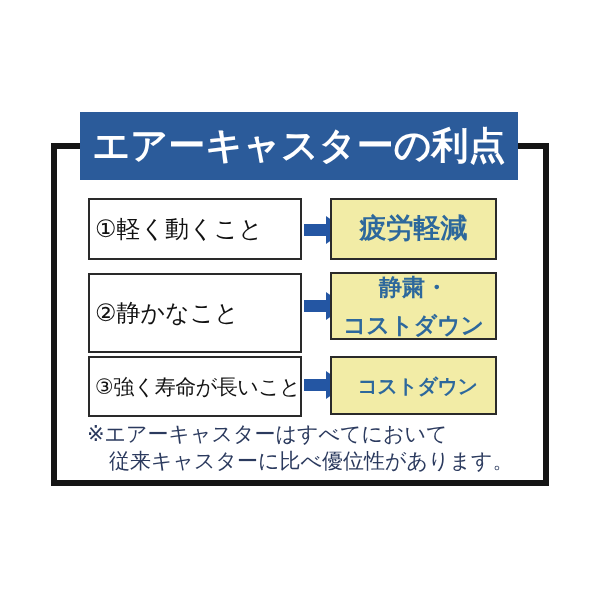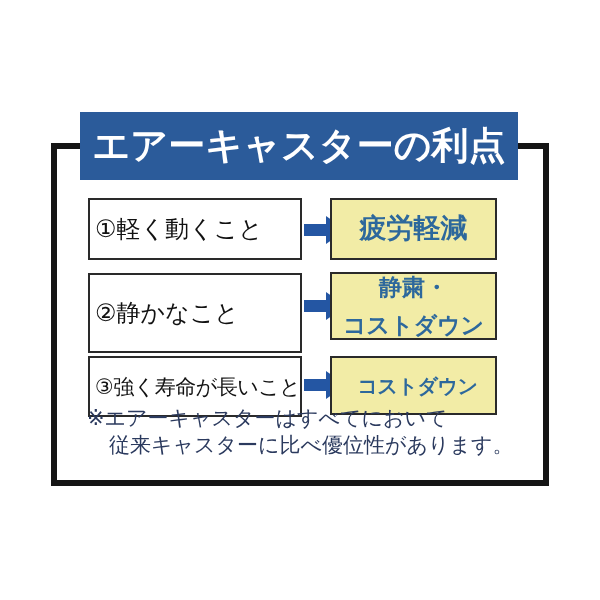--- a/index.html
+++ b/index.html
@@ -89,21 +89,21 @@
   }
   .result-1 { top: 198px; height: 62px; }
   .result-1 div { font-size: 27px; }
   .result-2 { top: 272px; height: 68px; justify-content: space-between; }
   .result-2 div { font-size: 23px; line-height: 1.15; }
   .result-3 { top: 356px; height: 59px; }
   .result-3 div { font-size: 20px; letter-spacing: -0.5px; margin-left: 8px; }
 
   .note {
     position: absolute;
-    left: 87px; top: 404px;
+    left: 87px; top: 420px;
     z-index: 2;
   }
   .note div {
     color: var(--note-text);
     font-size: 21px;
     line-height: 27px;
     white-space: nowrap;
   }
   .note .note-line2 { padding-left: 22px; }
 </style>

